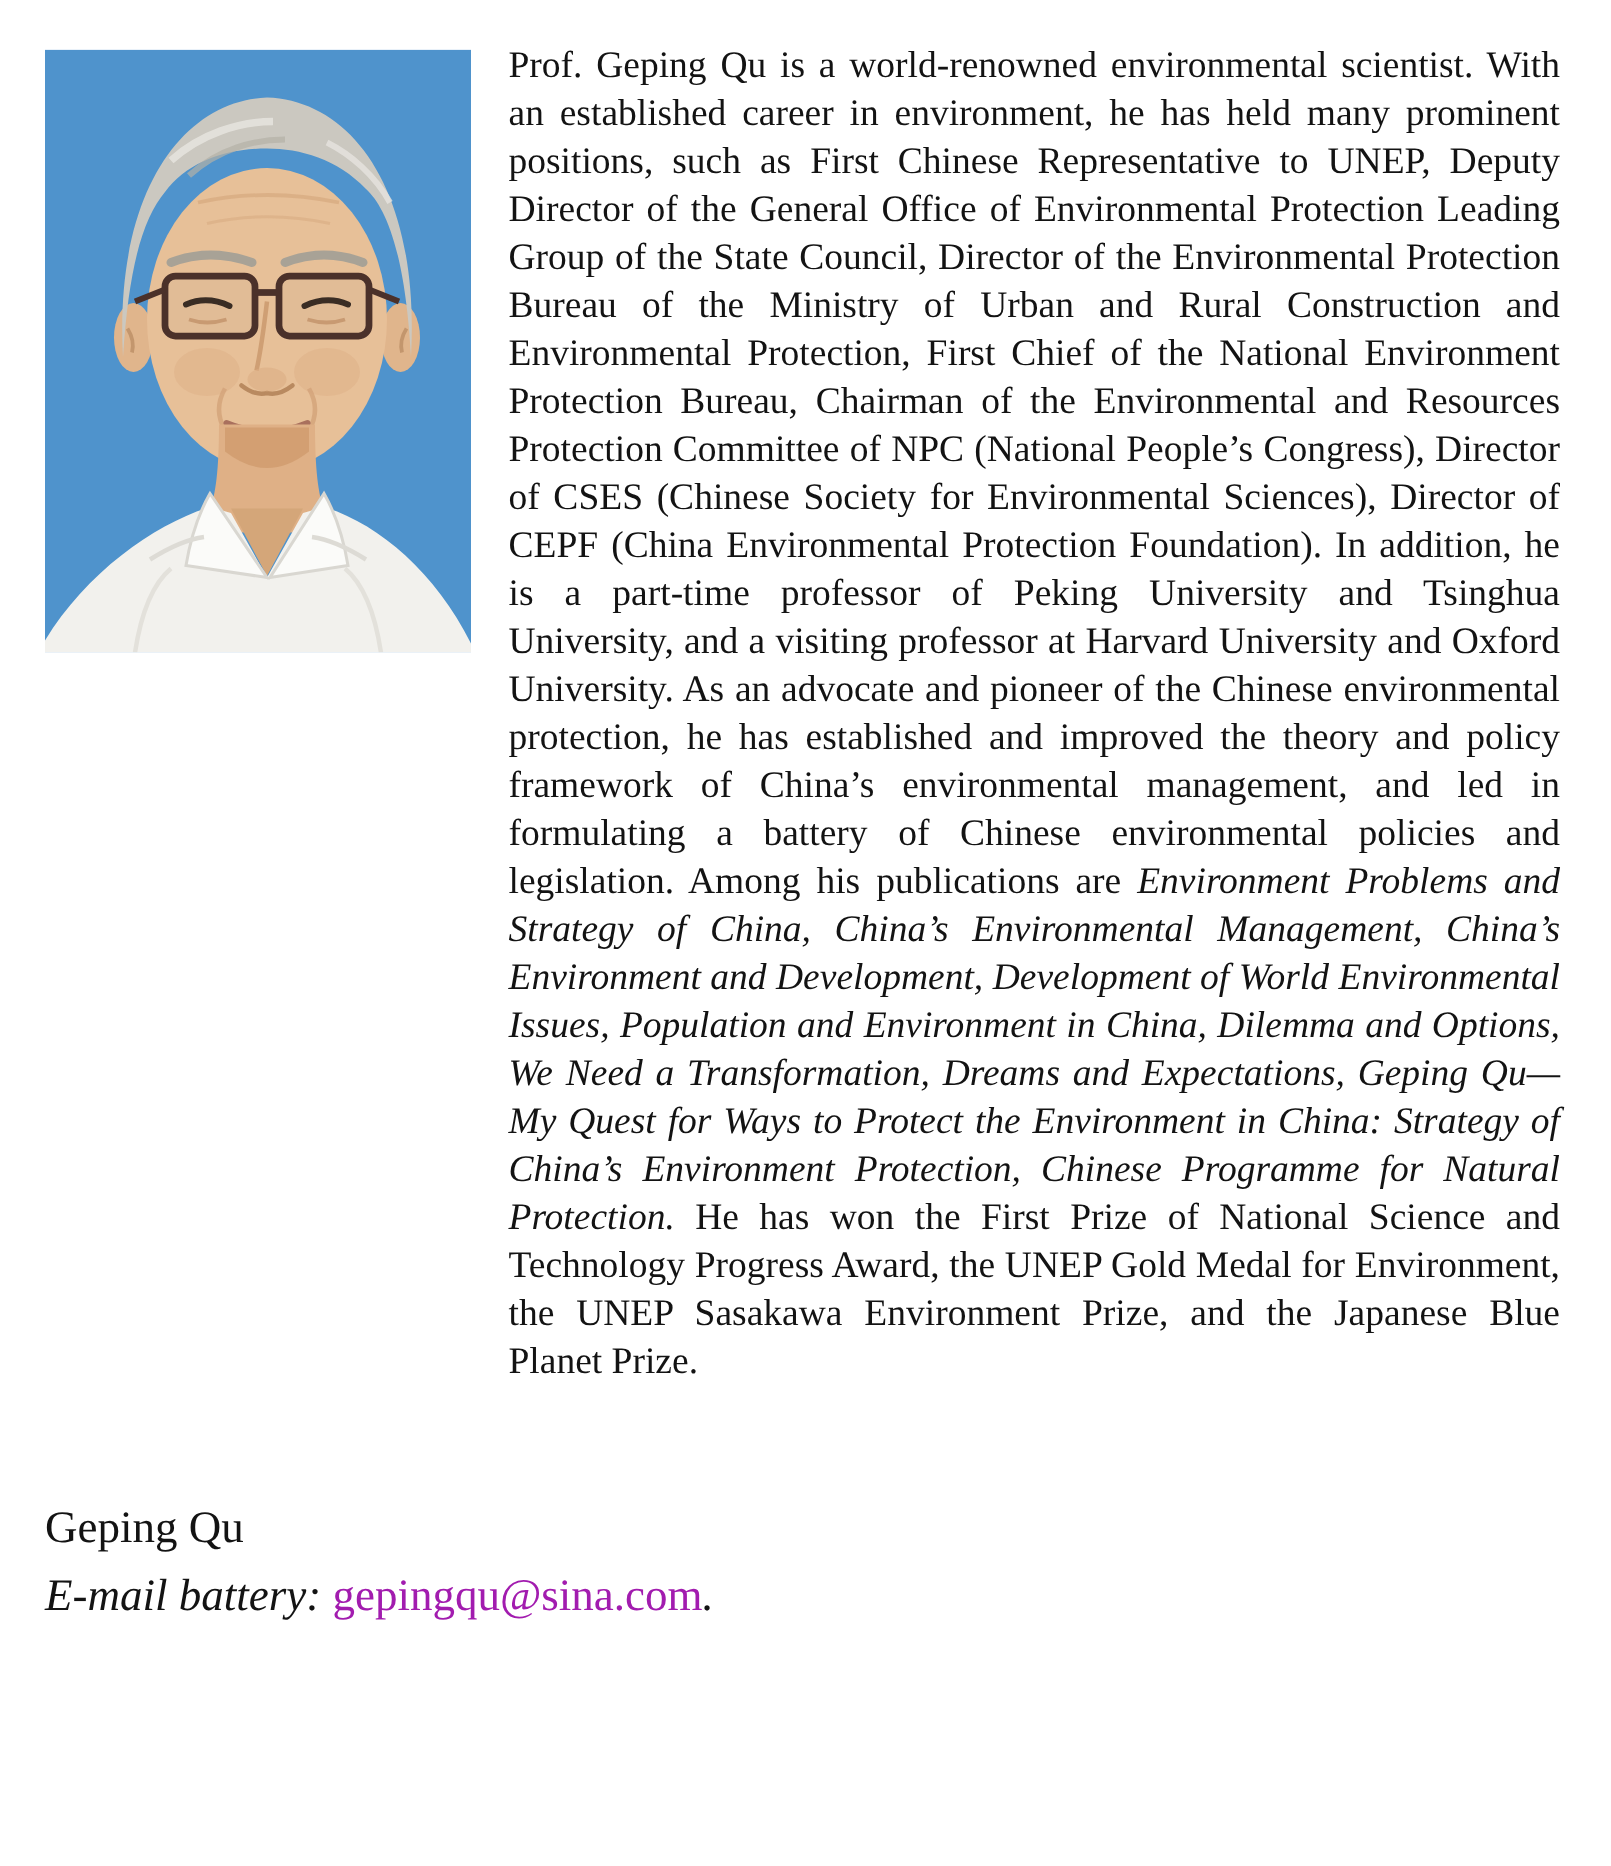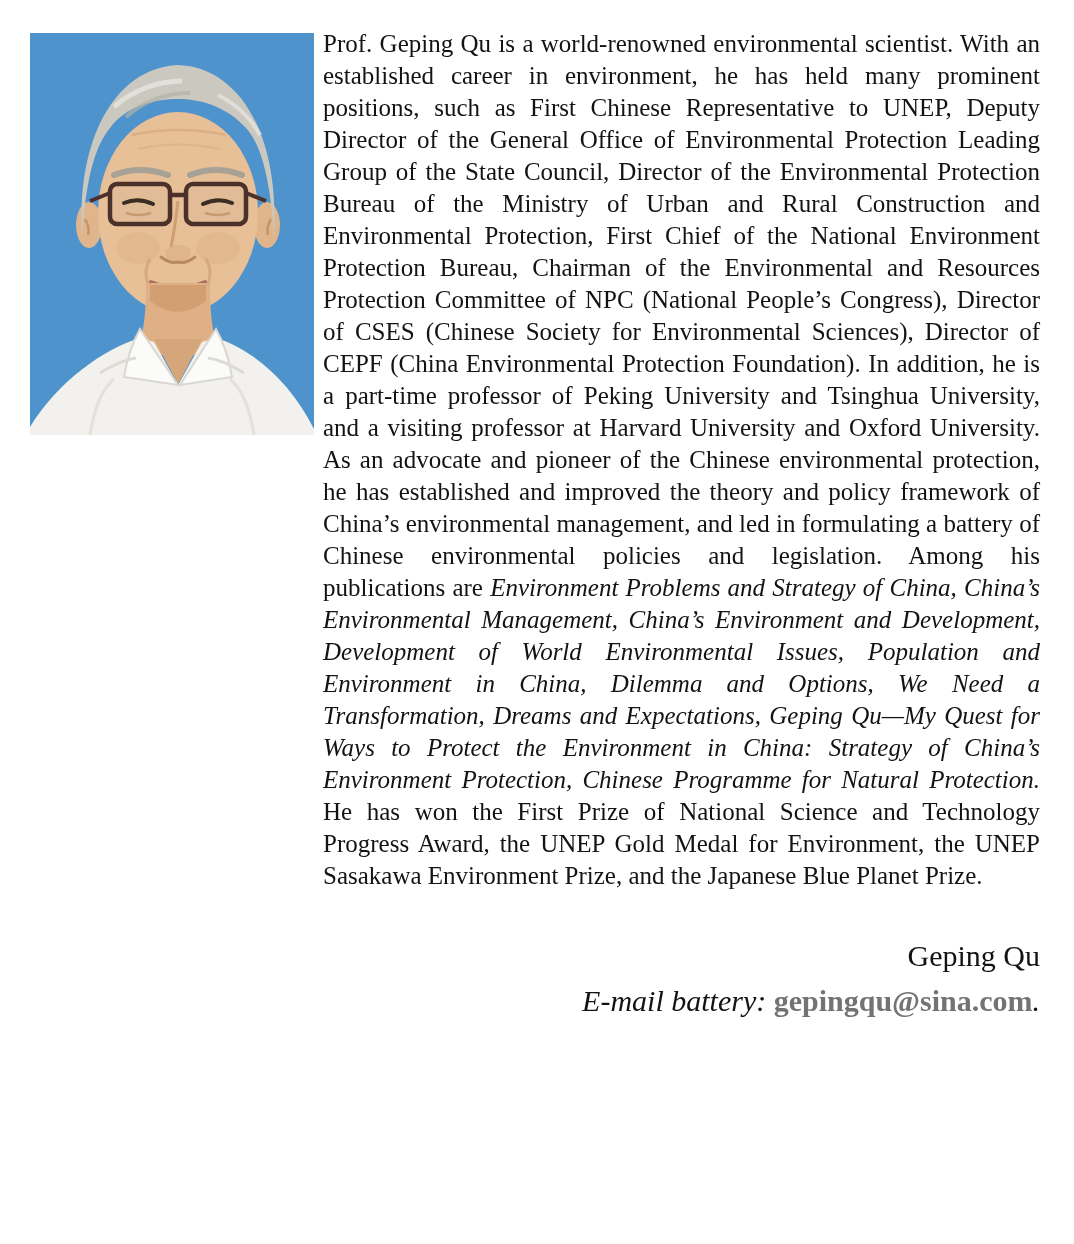--- a/index.html
+++ b/index.html
@@ -14,42 +14,42 @@
     box-sizing: border-box;
     padding: 33px 34px 0 30px;
     background: #ffffff;
     font-family: "Liberation Serif", "DejaVu Serif", serif;
     color: #141414;
     overflow: hidden;
   }
   .top-section {
     display: flex;
     align-items: flex-start;
-    gap: 9px;
+    gap: 25px;
   }
   .photo-frame {
     flex: 0 0 284px;
     width: 284px;
     height: 402px;
     overflow: hidden;
   }
   .photo-frame svg { display: block; }
   .bio {
     flex: 1 1 auto;
     margin: -5px 0 0 0;
     font-size: 25px;
     line-height: 32px;
     text-align: justify;
     text-justify: inter-word;
     color: #131313;
   }
   .bio i { font-style: italic; }
   .signature {
-    margin-top: 41px;
-    text-align: right;
+    margin-top: 72px;
+    text-align: left;
     font-size: 30px;
     line-height: 45px;
     color: #131313;
   }
   .sig-name { font-style: normal; }
   .sig-affiliation { font-style: italic; }
   .sig-email-line { font-style: italic; }
   .sig-email {
     font-style: normal;
     text-decoration: none;
@@ -132,16 +132,16 @@
         <path d="M60,402 C64,376 72,356 84,346" stroke="#e3e1db" stroke-width="3" fill="none"></path>
         <path d="M224,402 C220,376 212,356 200,346" stroke="#e3e1db" stroke-width="3" fill="none"></path>
       </svg>
     </div>
 
     <p class="bio"><span>Prof. Geping Qu is a world-renowned environmental scientist. With an established career in environment, he has held many prominent positions, such as First Chinese Representative to UNEP, Deputy Director of the General Office of Environmental Protection Leading Group of the State Council, Director of the Environmental Protection Bureau of the Ministry of Urban and Rural Construction and Environmental Protection, First Chief of the National Environment Protection Bureau, Chairman of the Environmental and Resources Protection Committee of NPC (National People’s Congress), Director of CSES (Chinese Society for Environmental Sciences), Director of CEPF (China Environmental Protection Foundation). In addition, he is a part-time professor of Peking University and Tsinghua University, and a visiting professor at Harvard University and Oxford University. As an advocate and pioneer of the Chinese environmental protection, he has established and improved the theory and policy framework of China’s environmental management, and led in formulating a battery of Chinese environmental policies and legislation. Among his publications are </span><i>Environment Problems and Strategy of China, China’s Environmental Management, China’s Environment and Development, Development of World Environmental Issues, Population and Environment in China, Dilemma and Options, We Need a Transformation, Dreams and Expectations, Geping Qu—My Quest for Ways to Protect the Environment in China: Strategy of China’s Environment Protection, Chinese Programme for Natural Protection.</i><span> He has won the First Prize of National Science and Technology Progress Award, the UNEP Gold Medal for Environment, the UNEP Sasakawa Environment Prize, and the Japanese Blue Planet Prize.</span></p>
   </div>
 
   <div class="signature">
     <div class="sig-name">Geping Qu</div>
-    <div class="sig-email-line"><span class="sig-email-label">E-mail battery: </span><a class="sig-email" href="#" title="gepingqu@sina.com" style="color: #737373; font-weight: bold;">gepingqu@sina.com</a><span>.</span></div>
+    <div class="sig-email-line"><span class="sig-email-label">E-mail battery: </span><a class="sig-email" href="#" title="gepingqu@sina.com" style="color: #a21caf;">gepingqu@sina.com</a><span>.</span></div>
   </div>
 
 </div>
 
 </body></html>

